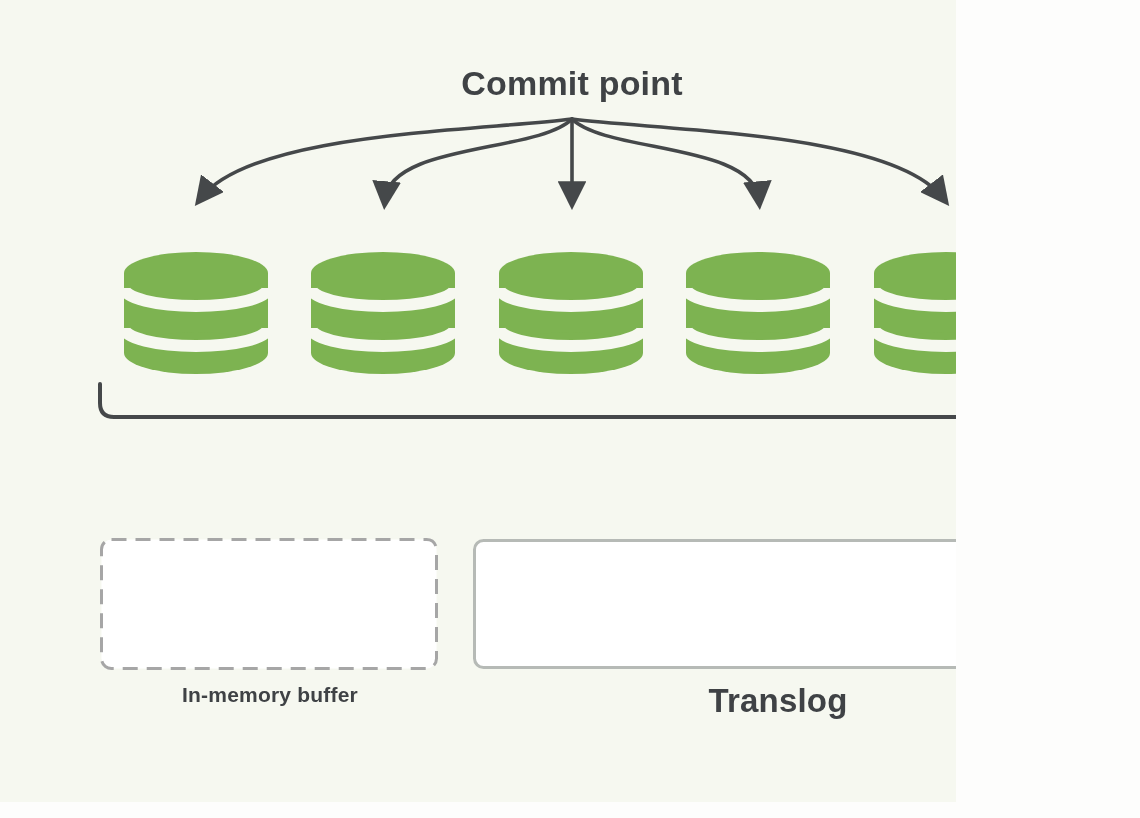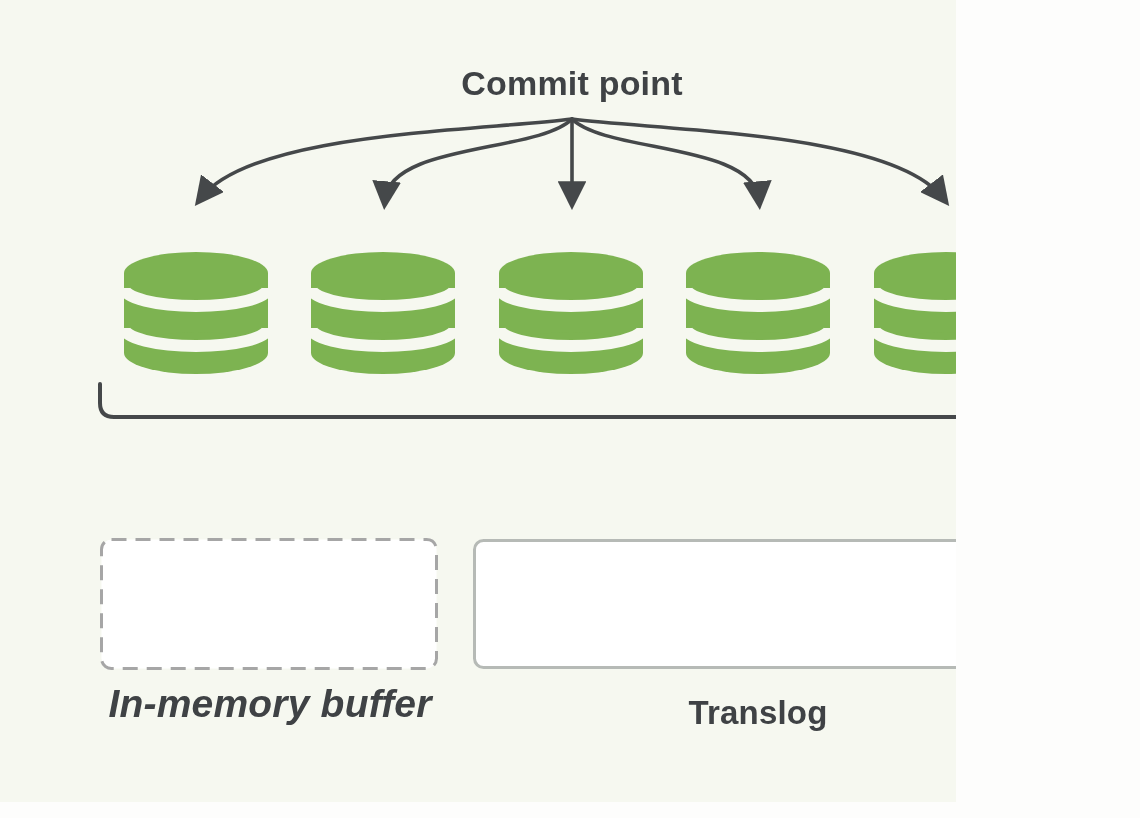--- a/index.html
+++ b/index.html
@@ -33,22 +33,22 @@
     position: absolute;
     transform: translateX(-50%);
     font-weight: 700;
     color: #3f4245;
     white-space: nowrap;
     line-height: 1;
     letter-spacing: 0.2px;
   }
   .lbl-commit     { left: 572px; top: 66px;  font-size: 34px; }
   .lbl-searchable { left: 571px; top: 443px; font-size: 31px; }
-  .lbl-buffer     { left: 270px; top: 684px; font-size: 39px; font-style: italic; }
-  .lbl-translog   { left: 758px; top: 684px; font-size: 33px; margin-top: 12px; }
+  .lbl-buffer     { left: 270px; top: 684px; font-size: 21px; }
+  .lbl-translog   { left: 778px; top: 684px; font-size: 33px; }
   .bottom-strip {
     position: absolute;
     left: 0; bottom: 0;
     width: 100%;
     height: 16px;
     background: #fdfdfc;
   }
 </style>
 </head>
 <body>

